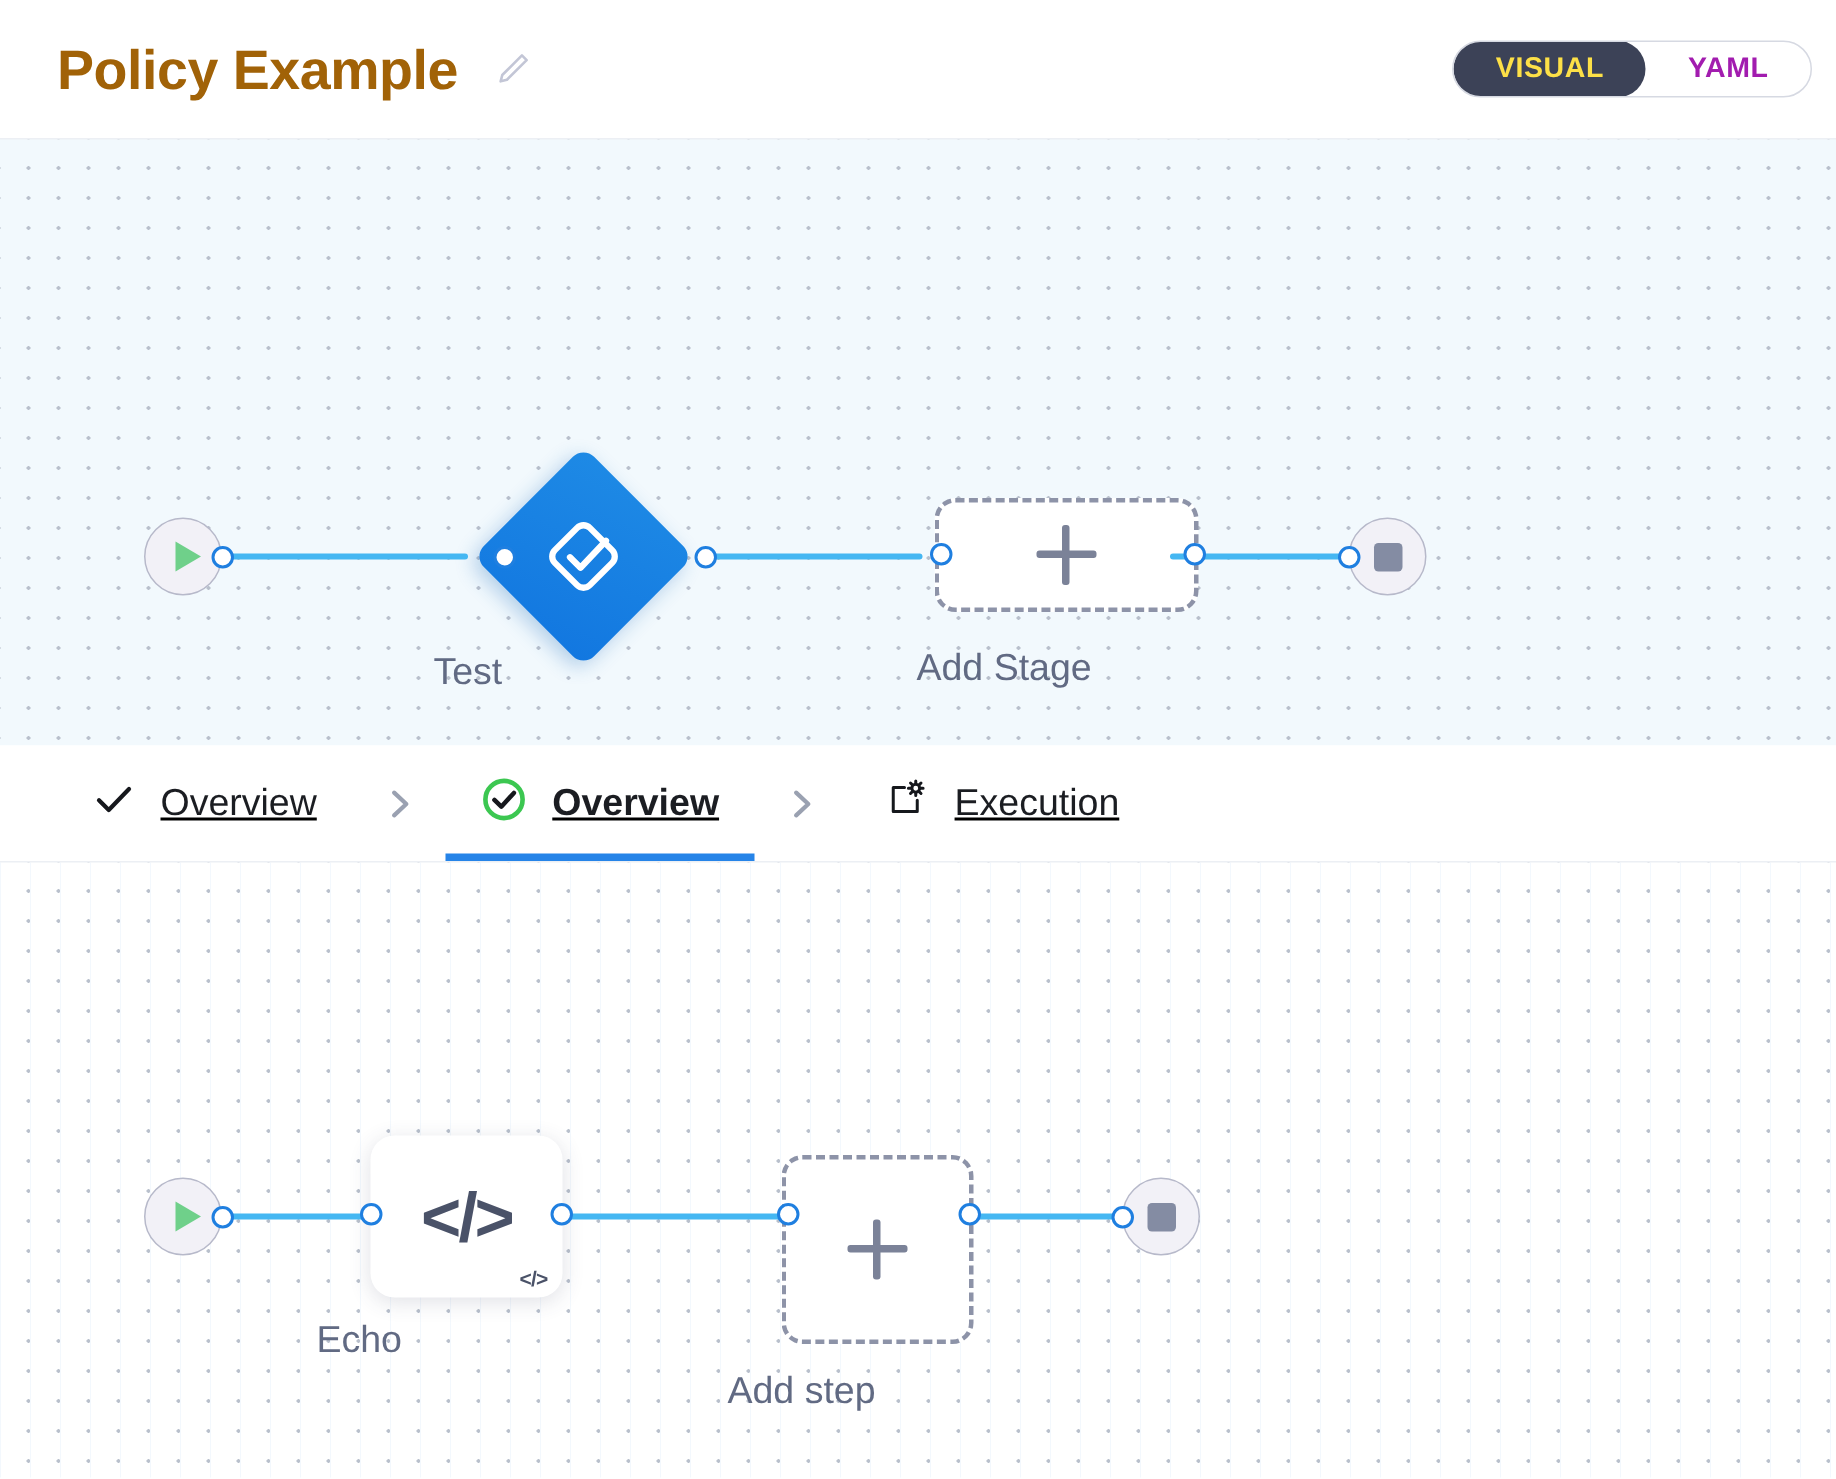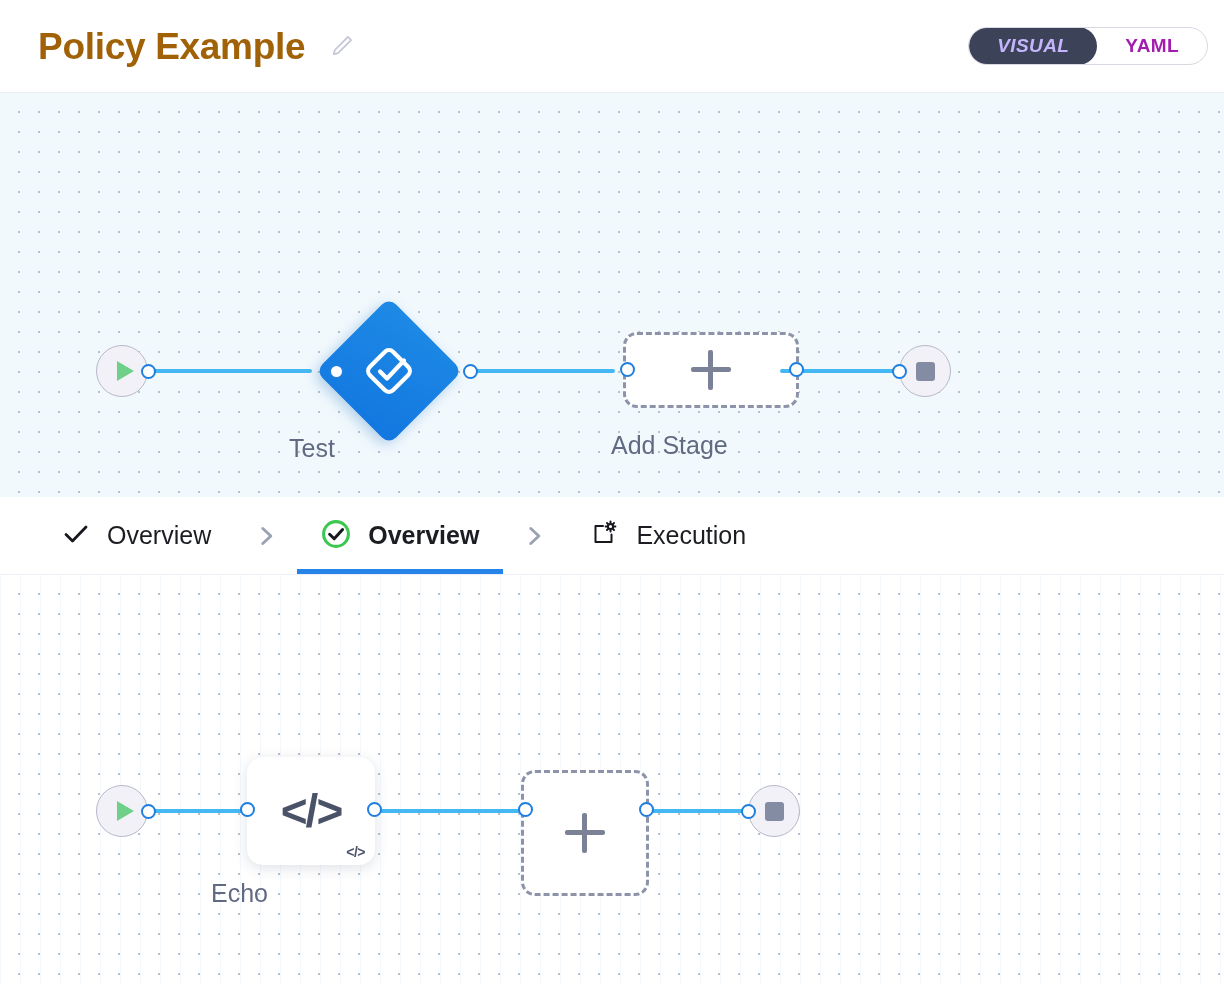--- a/index.html
+++ b/index.html
@@ -67,22 +67,21 @@
     justify-content: center;
     padding: 0 28px;
     box-sizing: border-box;
     cursor: pointer;
     user-select: none;
     border-radius: 999px;
     background: transparent;
   }
   .view-toggle .seg.active {
     background: #3c4257;
-    color: #c4b5fd;
-    font-style: italic;
+    color: #fde047;
   }
 
   
   .canvas {
     position: relative;
     overflow: hidden;
     box-sizing: border-box;
   }
   .canvas-top {
     height: 405px;
@@ -240,20 +239,21 @@
   
   .tabbar {
     height: 77px;
     background: #ffffff;
     display: flex;
     align-items: stretch;
     padding-left: 38px;
     box-sizing: border-box;
     position: relative;
     z-index: 10;
+    text-decoration: underline;
   }
   .tab {
     display: flex;
     align-items: center;
     gap: 17px;
     padding: 0 24px;
     cursor: pointer;
     position: relative;
     box-sizing: border-box;
   }
@@ -410,20 +410,21 @@
     <div class="port" style="left:120px; top:44.5px;"></div>
     <div class="node-label" style="left:-36px; top:124px; width:200px;">Echo</div>
   </div>
 
   <div class="node" style="left:521px; top:195px; width:128px; height:126px;">
     <div class="add-box" style="width:128px; height:126px;">
       <div class="plus"></div>
     </div>
     <div class="port" style="left:-3px; top:31.5px;"></div>
     <div class="port" style="left:118px; top:31.5px;"></div>
+    <div class="node-label" style="left:-36px; top:145px; width:200px;">Add step</div>
   </div>
 
   <div class="node" style="left:748px; top:210px;">
     <div class="terminal">
       <div class="stop-sq"></div>
     </div>
     <div class="port" style="left:-7px; top:18.5px;"></div>
   </div>
 </div>
 

